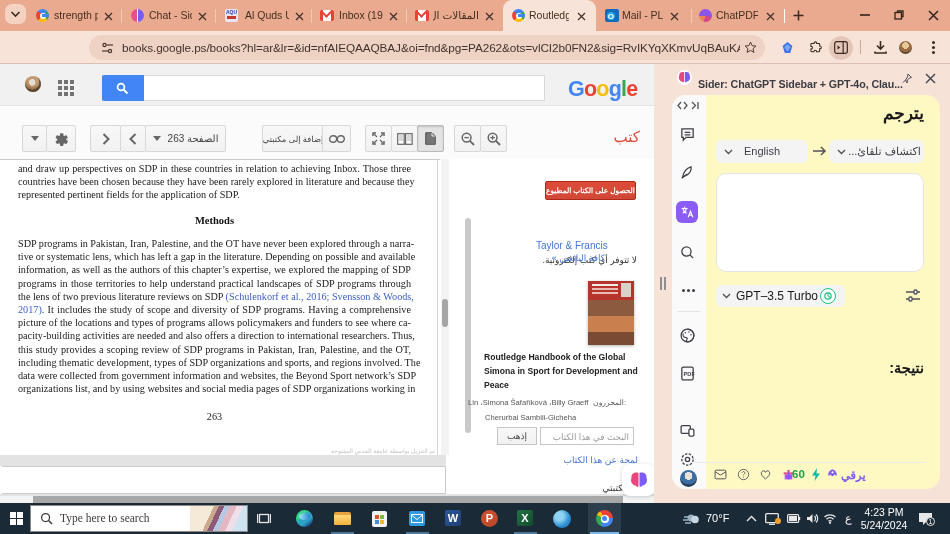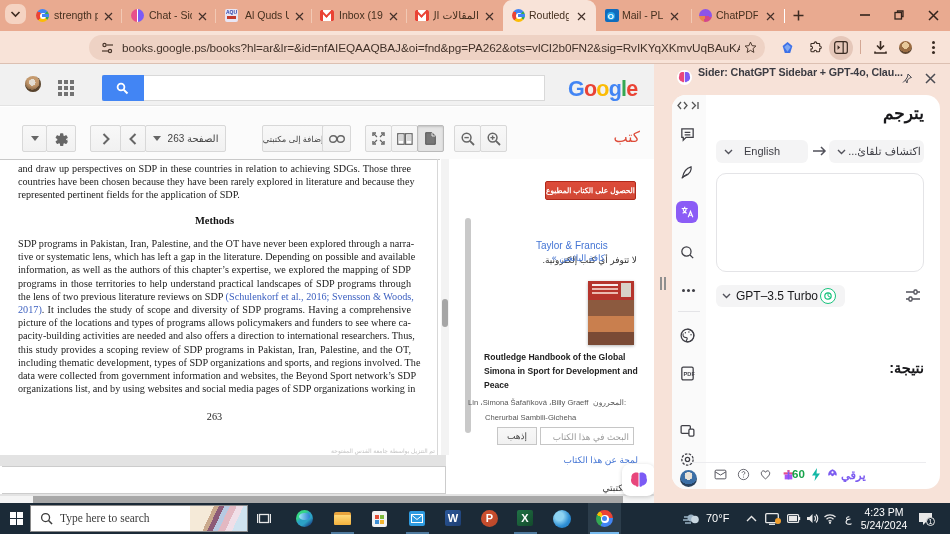--- a/index.html
+++ b/index.html
@@ -32,21 +32,21 @@
 #content { position:absolute; left:0; top:159px; width:654px; height:344px; background:#fff; }
 .serif { font-family:"Liberation Serif",serif; }
 .bline { width:393px; text-align:justify; text-align-last:justify; white-space:nowrap; }
 .bline.plast { text-align-last:left; }
 a.blu { color:#3b5fc0; text-decoration:none; }
 .bcover { background:linear-gradient(#b5342c 0 30%, #8c5a3f 30% 55%, #c97f4e 55% 80%, #7a4a35 80%); box-shadow:0 1px 3px rgba(0,0,0,.3); }
 .bcover:before { content:""; position:absolute; left:4px; top:3px; width:26px; height:2px; background:#fff; box-shadow:0 4px #f0c9c0, 0 8px #f0c9c0; opacity:.9; }
 .bcover:after { content:""; position:absolute; right:3px; top:2px; width:10px; height:14px; background:#d8d3c8; }
 
 #sider { position:absolute; left:654px; top:64px; width:296px; height:439px; background:#f7e2d8; }
-#scard { position:absolute; left:18px; top:31px; width:268px; height:394px; background:#ffffff; border-radius:14px; }
+#scard { position:absolute; left:18px; top:31px; width:268px; height:394px; background:#fef9c3; border-radius:14px; }
 .rico { width:17px; height:17px; }
 .sico { width:13px; height:13px; }
 .spill { height:23px; background:#f4f4f5; border-radius:6px; font-size:11px; color:#3f3f46; text-align:center; line-height:23px; position:absolute; box-sizing:border-box; }
 
 #taskbar { position:absolute; left:0; top:503px; width:950px; height:31px; background:#1b2a37; }
 .w { color:#fff; }
 .oic { top:7px; width:16px; height:16px; border-radius:2px; color:#fff; font-weight:bold; font-size:11px; text-align:center; line-height:16px; }
 </style>
 </head>
 <body>
@@ -246,21 +246,21 @@
           <circle cx="5.6" cy="5.6" r="4.4" fill="none" stroke="#666" stroke-width="1.5"></circle>
           <path d="M8.9 8.9 L13 13" stroke="#666" stroke-width="1.8"></path>
           <path d="M3.4 5.6 H7.8 M5.6 3.4 V7.8" stroke="#666" stroke-width="1.4"></path>
         </svg>
       </div>
   <div class="abs" style="left:600px;top:21px;width:40px;font-size:15px;color:#dd4b39;text-align:right;" dir="rtl">كتب</div>
 </div>
 <div id="content">
   <div class="abs" style="left:0;top:0;width:440px;height:1px;background:#c9c9c9;"></div>
   <div class="abs serif" id="ptext" style="left:18px;top:3px;width:393px;font-size:10.2px;line-height:13.2px;color:#1a1a1a;">
-    <div class="bline">and draw up perspectives on SDP in these countries in relation to achieving SDGs. Those three</div>
+    <div class="bline">and draw up perspectives on SDP in these countries in relation to achieving Inbox. Those three</div>
     <div class="bline">countries have been chosen because they have been rarely explored in literature and because they</div>
     <div class="bline plast">represented pertinent fields for the application of SDP.</div>
   </div>
   <div class="abs serif" style="left:18px;top:56px;width:393px;text-align:center;font-weight:bold;font-size:10.5px;color:#111;">Methods</div>
   <div class="abs serif" id="ptext2" style="left:18px;top:78px;width:393px;font-size:10.2px;line-height:13.2px;color:#1a1a1a;">
     <div class="bline">SDP programs in Pakistan, Iran, Palestine, and the OT have never been explored through a narra-</div>
     <div class="bline">tive or systematic lens, which has left a gap in the literature. Depending on possible and available</div>
     <div class="bline">information, as well as the authors of this chapter’s expertise, we explored the mapping of SDP</div>
     <div class="bline">programs in those territories to help understand practical landscapes of SDP programs through</div>
     <div class="bline">the lens of two previous literature reviews on SDP <a class="blu">(Schulenkorf et al., 2016; Svensson &amp; Woods,</a></div>
@@ -307,21 +307,21 @@
         <path d="M10.5 3 C15 1.5 18 4.5 17.5 8 C19 11 17 15 13.5 15.5 C12 17.5 10.5 17 10.5 15.5 Z" fill="#7b5bf5"></path>
       </svg>
 </div>
 
 <div id="sider">
   <svg class="abs" style="left:23px;top:6px" width="15" height="15" viewBox="0 0 20 20">
         <circle cx="10" cy="10" r="10" fill="#fff"></circle>
         <path d="M9.5 3 C5 1.5 2.5 4.5 3 8 C1.5 11 3.5 15 7 15.5 C8 17 9.5 16.5 9.5 15 Z" fill="#e8467c"></path>
         <path d="M10.5 3 C15 1.5 17.5 4.5 17 8 C18.5 11 16.5 15 13 15.5 C12 17 10.5 16.5 10.5 15 Z" fill="#7b5bf5"></path>
       </svg>
-  <div class="abs" style="left:44px;top:2px;font-size:10.7px;font-weight:600;color:#3b3b42;letter-spacing:-0.1px;white-space:nowrap;">Sider: ChatGPT Sidebar + GPT-4o, Clau...</div>
+  <div class="abs" style="left:44px;top:14px;font-size:10.7px;font-weight:600;color:#3b3b42;letter-spacing:-0.1px;white-space:nowrap;">Sider: ChatGPT Sidebar + GPT-4o, Clau...</div>
   <svg class="abs" style="left:247px;top:8px" width="12" height="13" viewBox="0 0 24 24">
         <path d="M14 3 L21 10 L17 11 L13 15 L12 21 L9 15 L4 20 M9 15 L13 9 L14 3" fill="none" stroke="#4b4b52" stroke-width="2"></path>
       </svg>
   <svg class="abs" style="left:271px;top:9px" width="11" height="11">
         <path d="M1 1 L10 10 M10 1 L1 10" stroke="#4b4b52" stroke-width="1.5"></path>
       </svg>
   <div class="abs" style="left:6px;top:213px;width:2px;height:13px;background:#8f8f8f;box-shadow:4px 0 #8f8f8f;"></div>
   <div id="scard">
     <div class="abs" style="left:0;top:0;width:34px;height:394px;background:#fafafa;border-radius:14px 0 0 14px;"></div>
     <svg class="abs" style="left:5px;top:6px" width="11" height="9">

